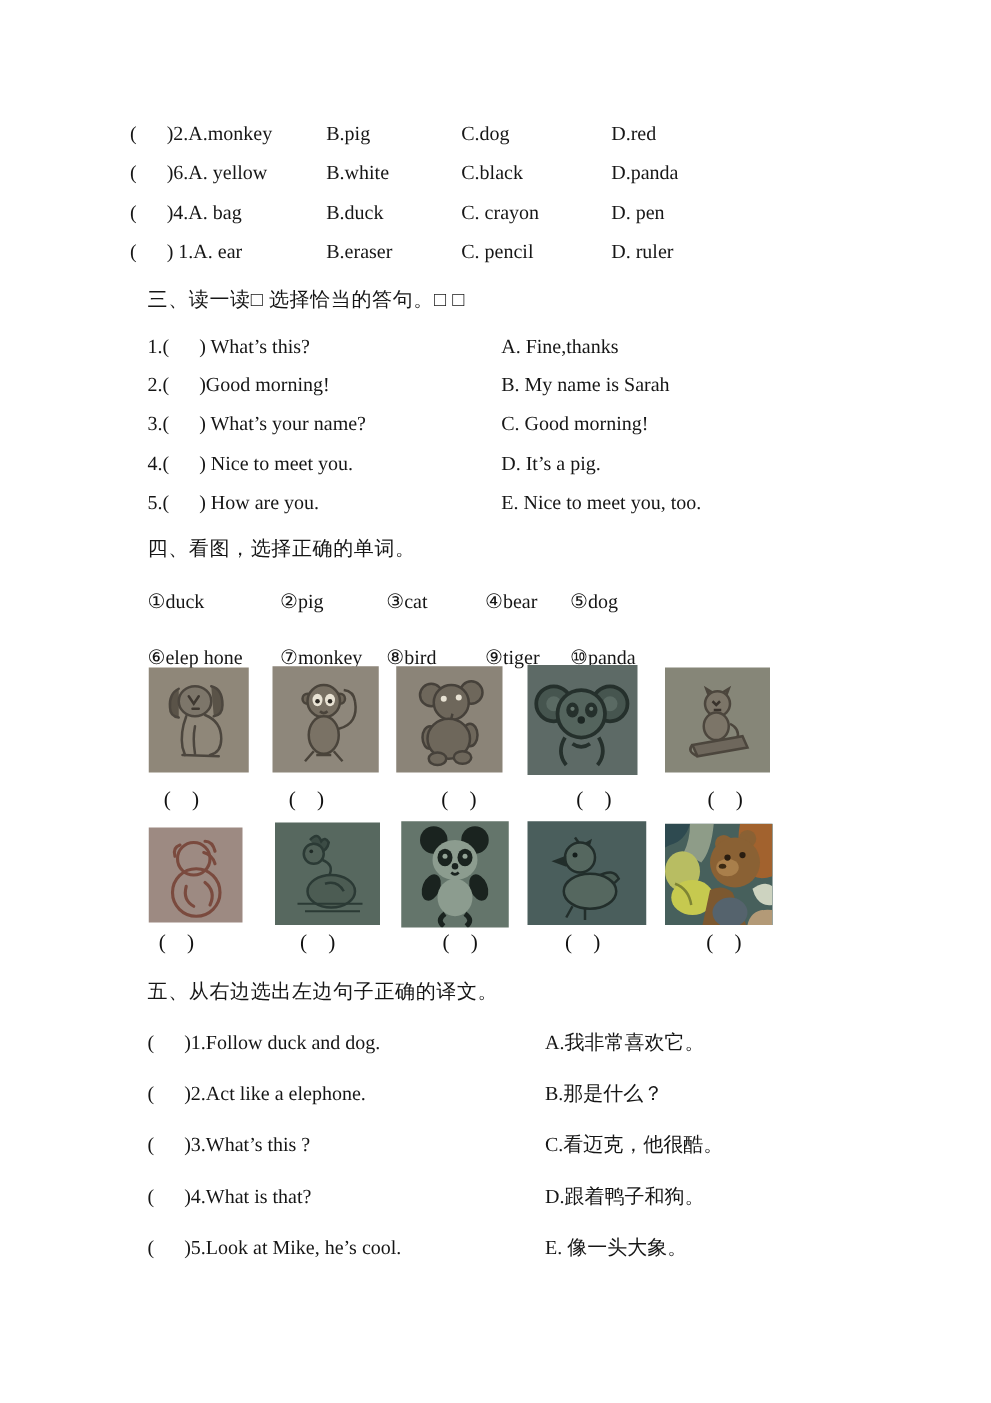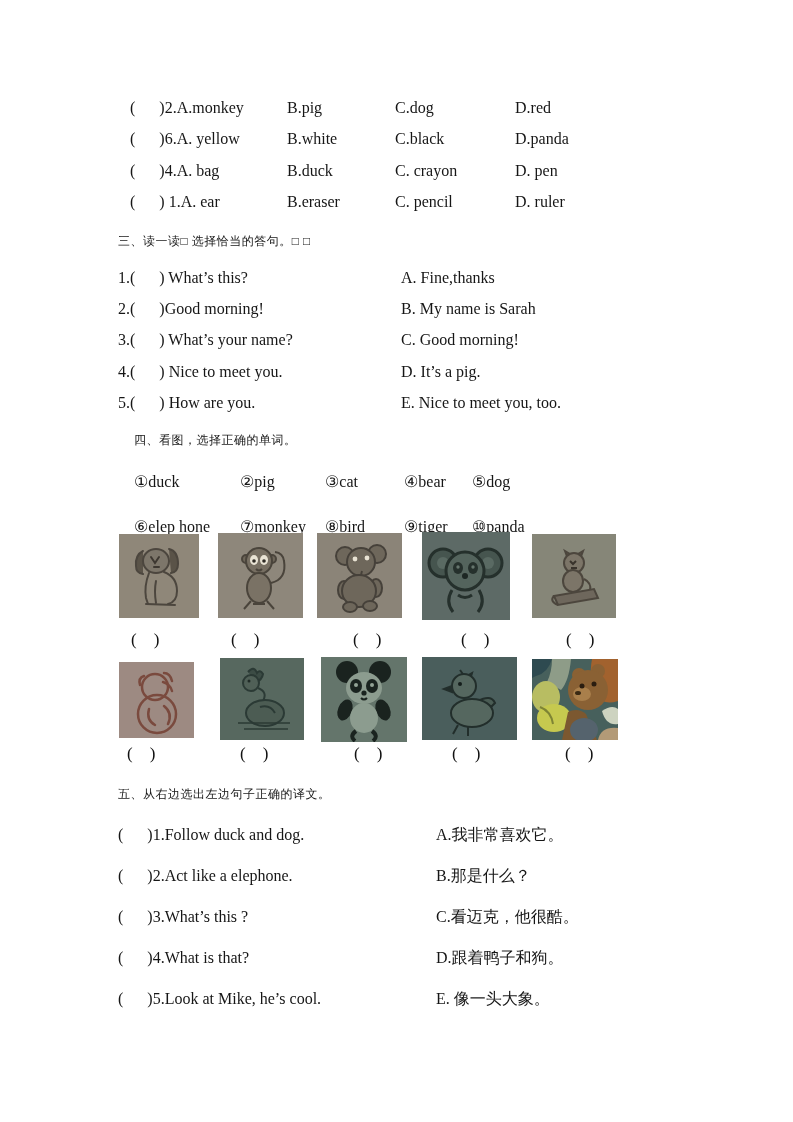--- a/index.html
+++ b/index.html
@@ -6,28 +6,28 @@
   .page{
     position:relative;
     width:793px;height:1122px;
     background:#ffffff;
     font-family:"Liberation Serif", serif;
     color:#161616;
     overflow:hidden;
   }
   .t{white-space:pre;}
   
-  .mc{position:absolute;left:130px;top:92px;width:600px;font-size:16px;}
+  .mc{position:absolute;left:104px;top:92px;width:600px;font-size:16px;}
   .mc-row{display:grid;grid-template-columns:157px 108px 120px 1fr;line-height:31.4px;height:31.4px;}
   
-  .sec-title{font-size:12px;line-height:24px;letter-spacing:.5px;}
+  .sec-title{font-size:16px;line-height:24px;letter-spacing:.5px;}
   .sec3{position:absolute;left:118px;top:229px;width:600px;font-size:16px;}
   .sec3 .rows{margin-top:9px;}
   .two-col{display:grid;grid-template-columns:283px 1fr;line-height:31.2px;height:31.2px;}
-  .sec4{position:absolute;left:134px;top:428px;width:600px;font-size:16px;}
+  .sec4{position:absolute;left:118px;top:428px;width:600px;font-size:16px;}
   .word-grid{margin-top:14px;display:grid;grid-template-columns:106px 85px 79px 68px 1fr;line-height:31px;height:31px;}
   .sec5{position:absolute;left:118px;top:782px;width:620px;font-size:16px;}
   .sec5 .rows{margin-top:8px;}
   .two-col5{display:grid;grid-template-columns:282px 1fr;line-height:41px;height:41px;gap:36px;}
   
   .photo{position:absolute;overflow:hidden;}
   .photo svg{display:block;width:100%;height:100%;}
   .pbracket{position:absolute;font-size:17px;white-space:pre;color:#111;}
 </style>
 </head>

